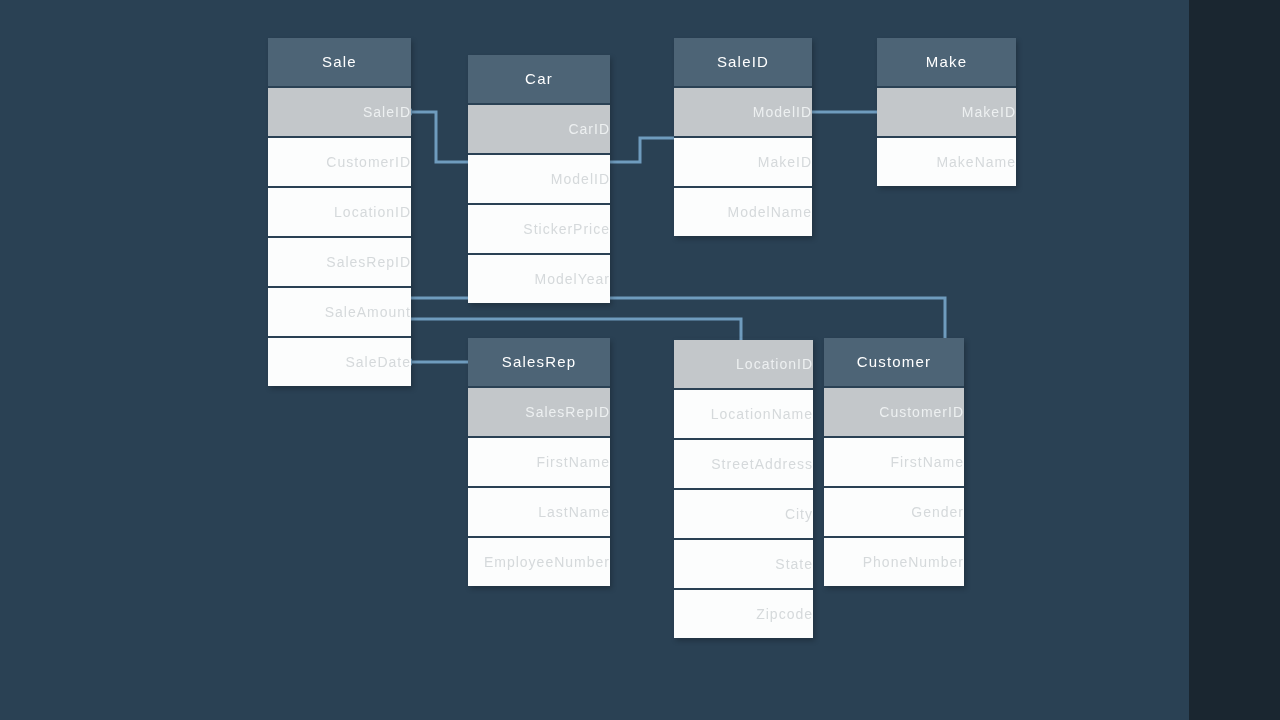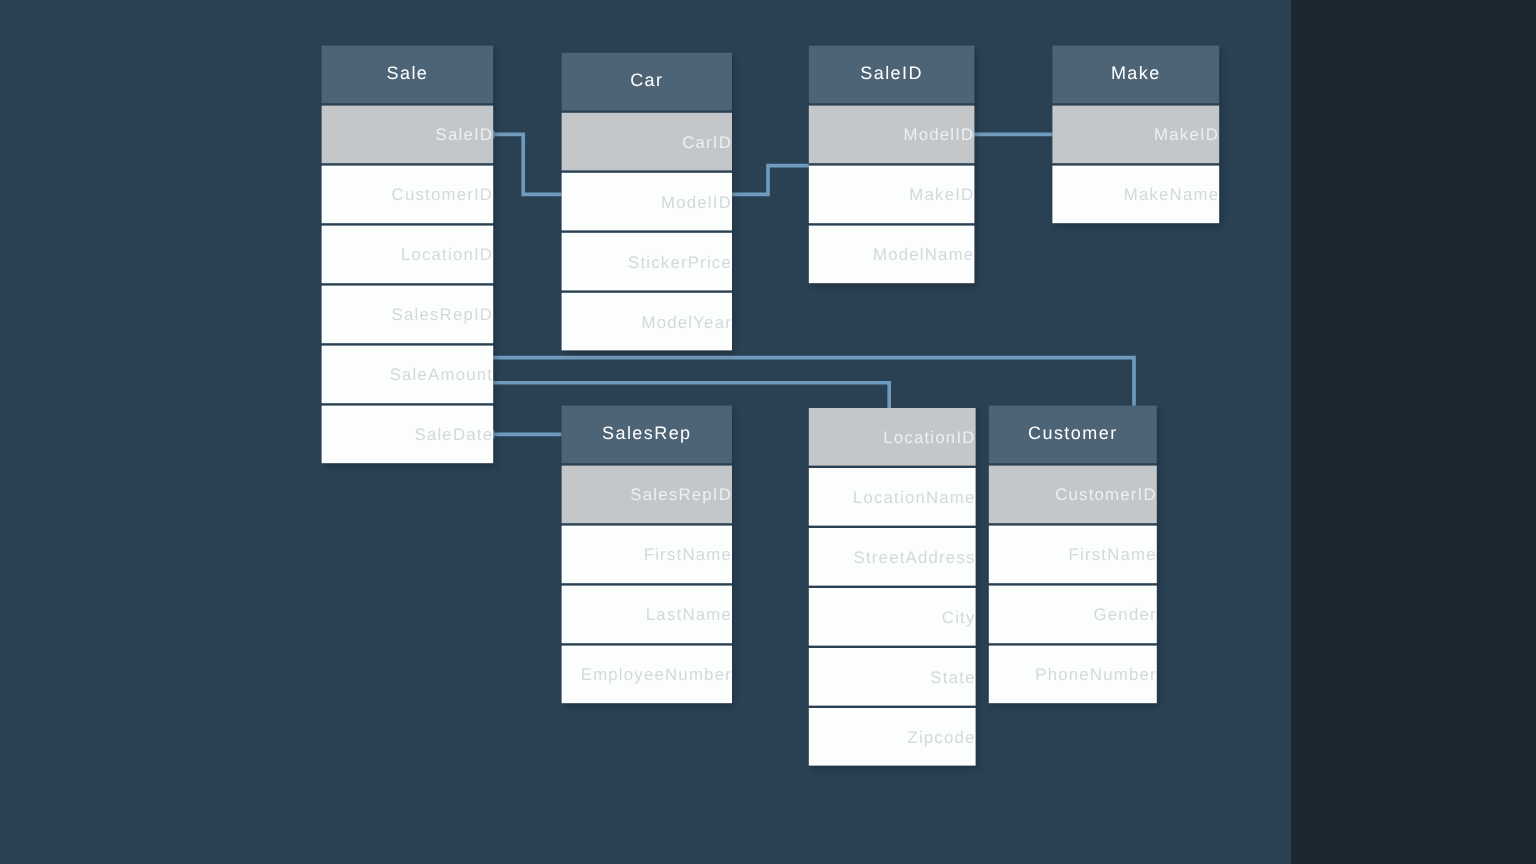--- a/index.html
+++ b/index.html
@@ -1,19 +1,19 @@
 <!DOCTYPE html>
 <html><head>
 <meta charset="utf-8">
 <title>Diagram</title>
 <style>
   html,body{margin:0;padding:0;background:#1a2630;}
   #stage{
     position:relative;
-    width:1076px;height:720px;
+    width:1189px;height:720px;
     background:var(--background,#2a4154);
     overflow:hidden;
     font-family:"Liberation Sans", sans-serif;
   }
   #wires{position:absolute;left:0;top:0;pointer-events:none;}
   #wires polyline{fill:none;stroke:var(--connector,#6f9cbe);stroke-width:3;}
   #wires polygon{fill:var(--connector,#6f9cbe);}
   .tbl{position:absolute;box-shadow:2px 3px 5px rgba(0,0,0,.22);}
   .thead{
     height:48px;line-height:48px;text-align:center;
@@ -27,21 +27,21 @@
     color:var(--column-text,#d5d9db);
     font-size:14px;letter-spacing:1px;
     white-space:nowrap;
   }
   .trow.pk{
     background:var(--primary-key-fill,#c3c7ca);
     color:var(--primary-key-text,#edf0f1);
   }
   
   .t0{left:268px;top:38px;width:143px;}
-  .t1{left:468px;top:44px;width:142px;}
+  .t1{left:468px;top:55px;width:142px;}
   .t2{left:674px;top:38px;width:138px;}
   .t3{left:877px;top:38px;width:139px;}
   .t4{left:468px;top:338px;width:142px;}
   .t5{left:674px;top:338px;width:139px;}
   .t6{left:824px;top:338px;width:140px;}
 </style>
 </head>
 <body>
 
 <div id="stage" style="--background: #2a4154; --table-header-fill: #4d6476; --table-header-text: #ffffff; --primary-key-fill: #c3c7ca; --primary-key-text: #edf0f1; --column-fill: #fcfdfd; --column-text: #d5d9db; --connector: #6f9cbe;">

